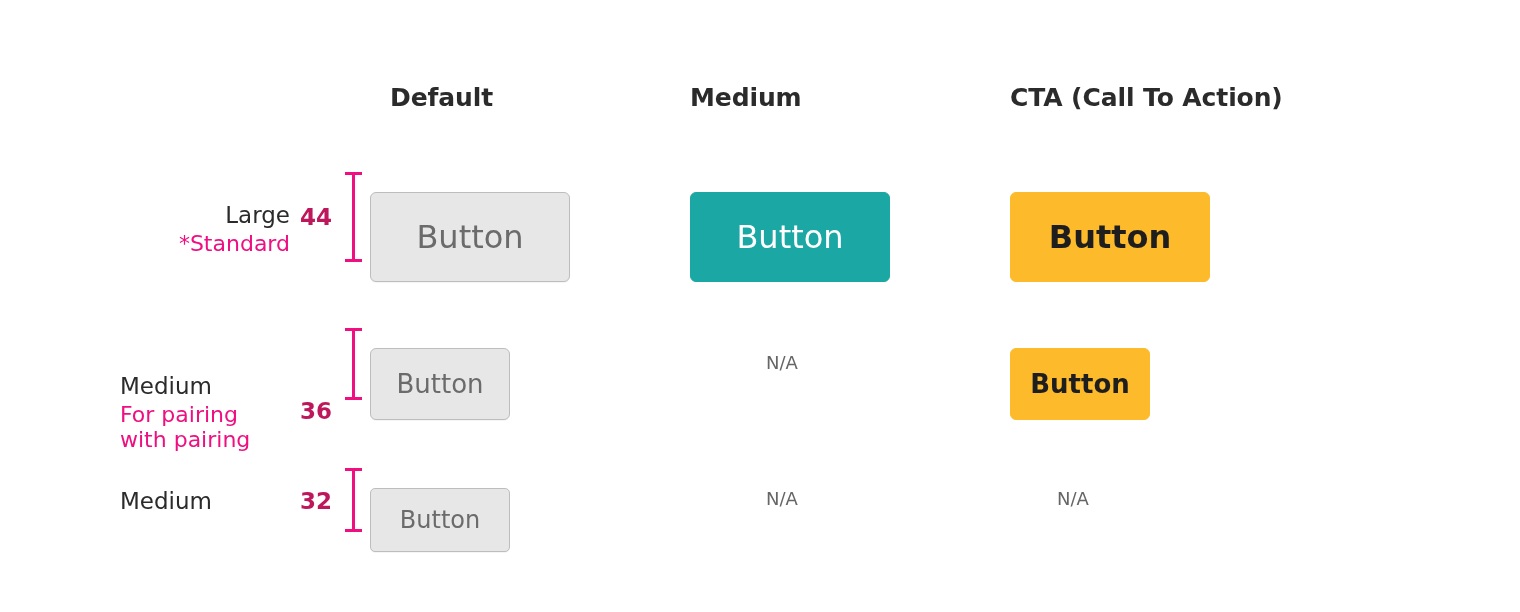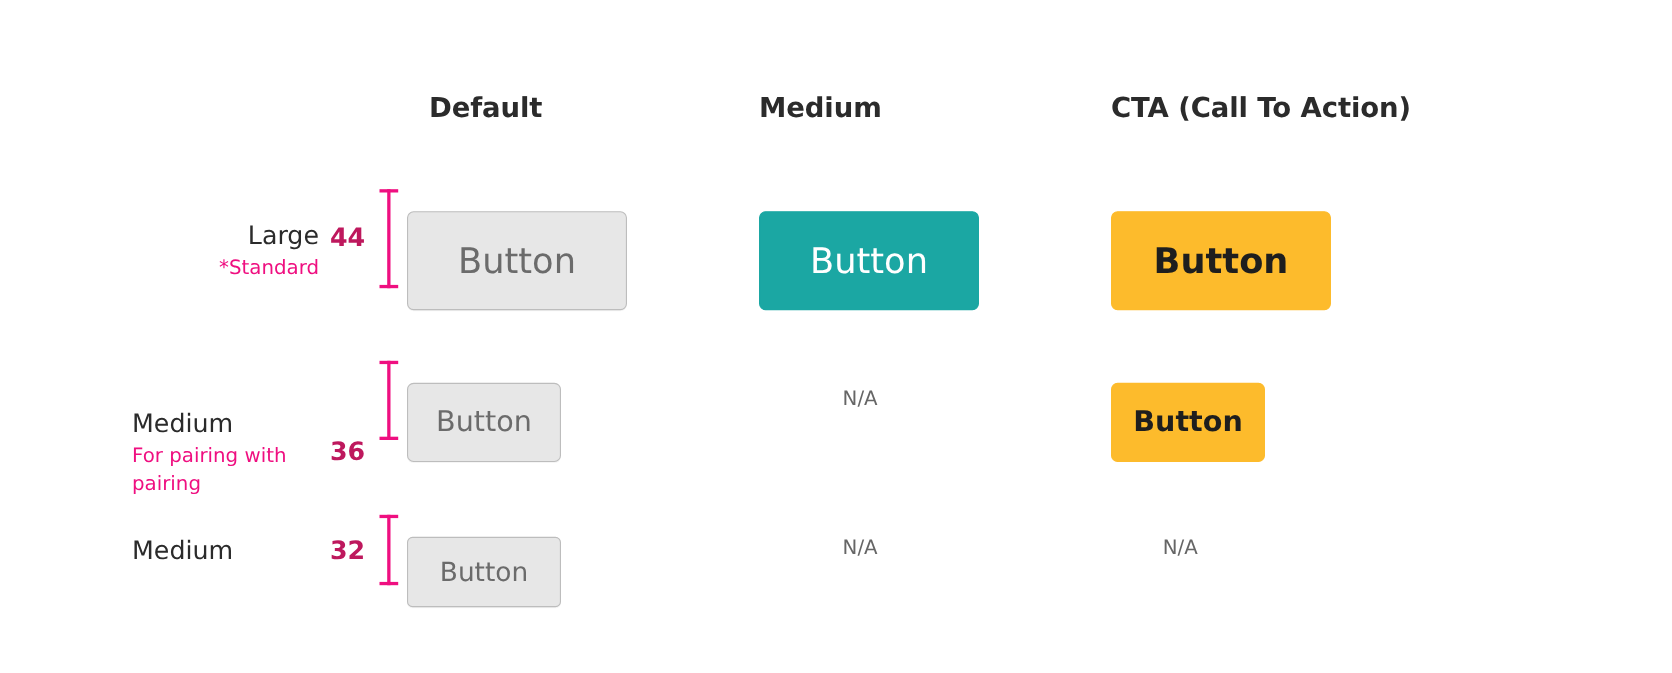--- a/index.html
+++ b/index.html
@@ -42,21 +42,21 @@
     width: 170px;
   }
   .row-label .rl-name {
     font-size: 23px;
     font-weight: 400;
     color: #2b2b2b;
     line-height: 28px;
     white-space: nowrap;
   }
   .row-label .rl-note {
-    font-size: 18px;
+    font-size: 22px;
     font-weight: 400;
     color: #ef0f80;
     line-height: 25px;
     margin-top: 2px;
   }
   .row-label.r-large  { top: 201px; text-align: right; }
   .row-label.r-medium { top: 372px; }
   .row-label.r-small  { top: 487px; }
 
   

